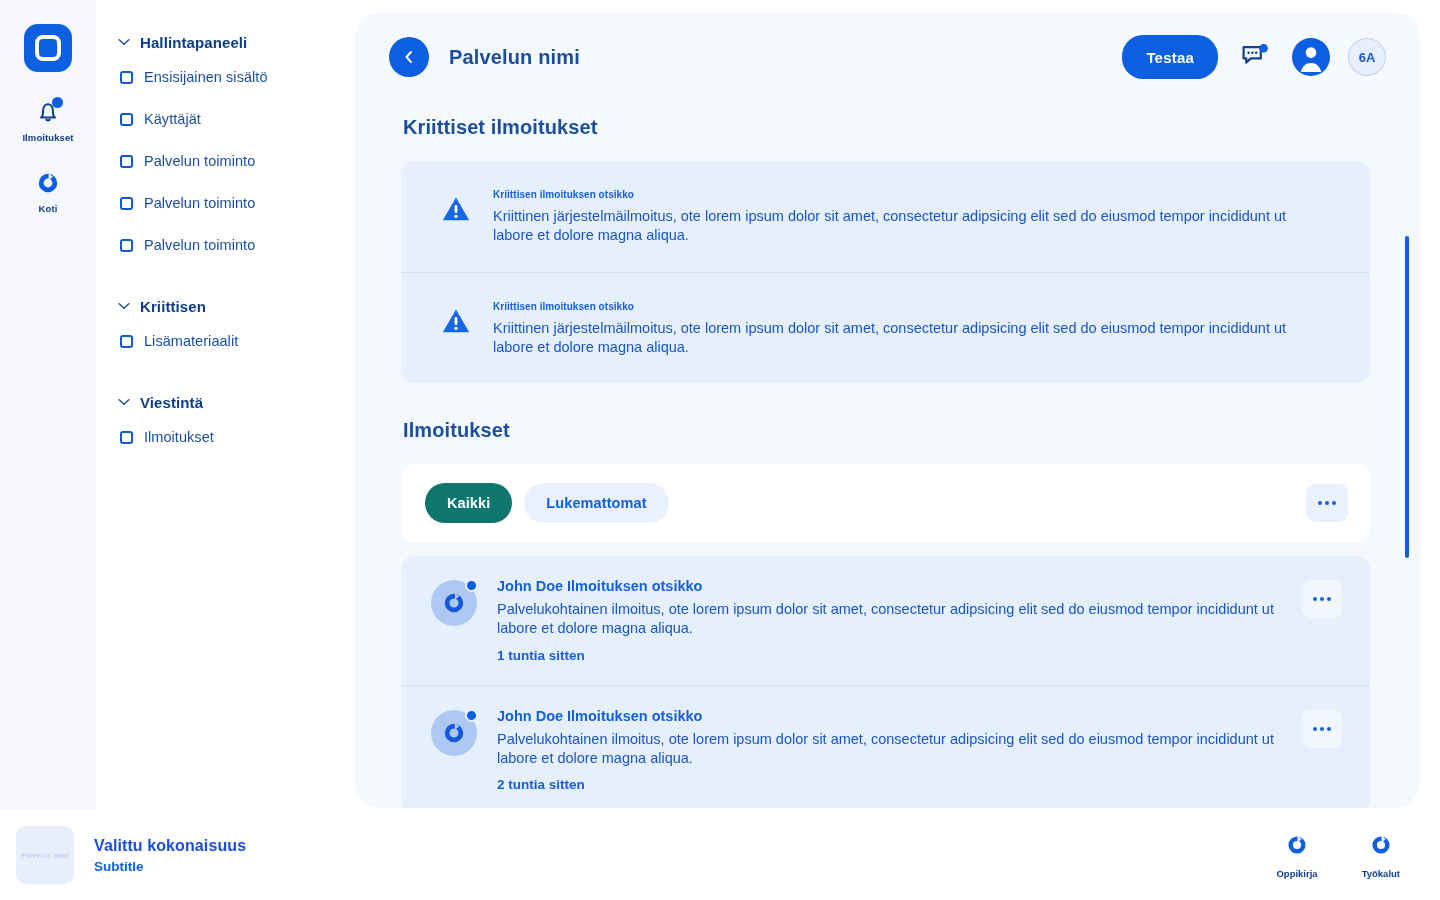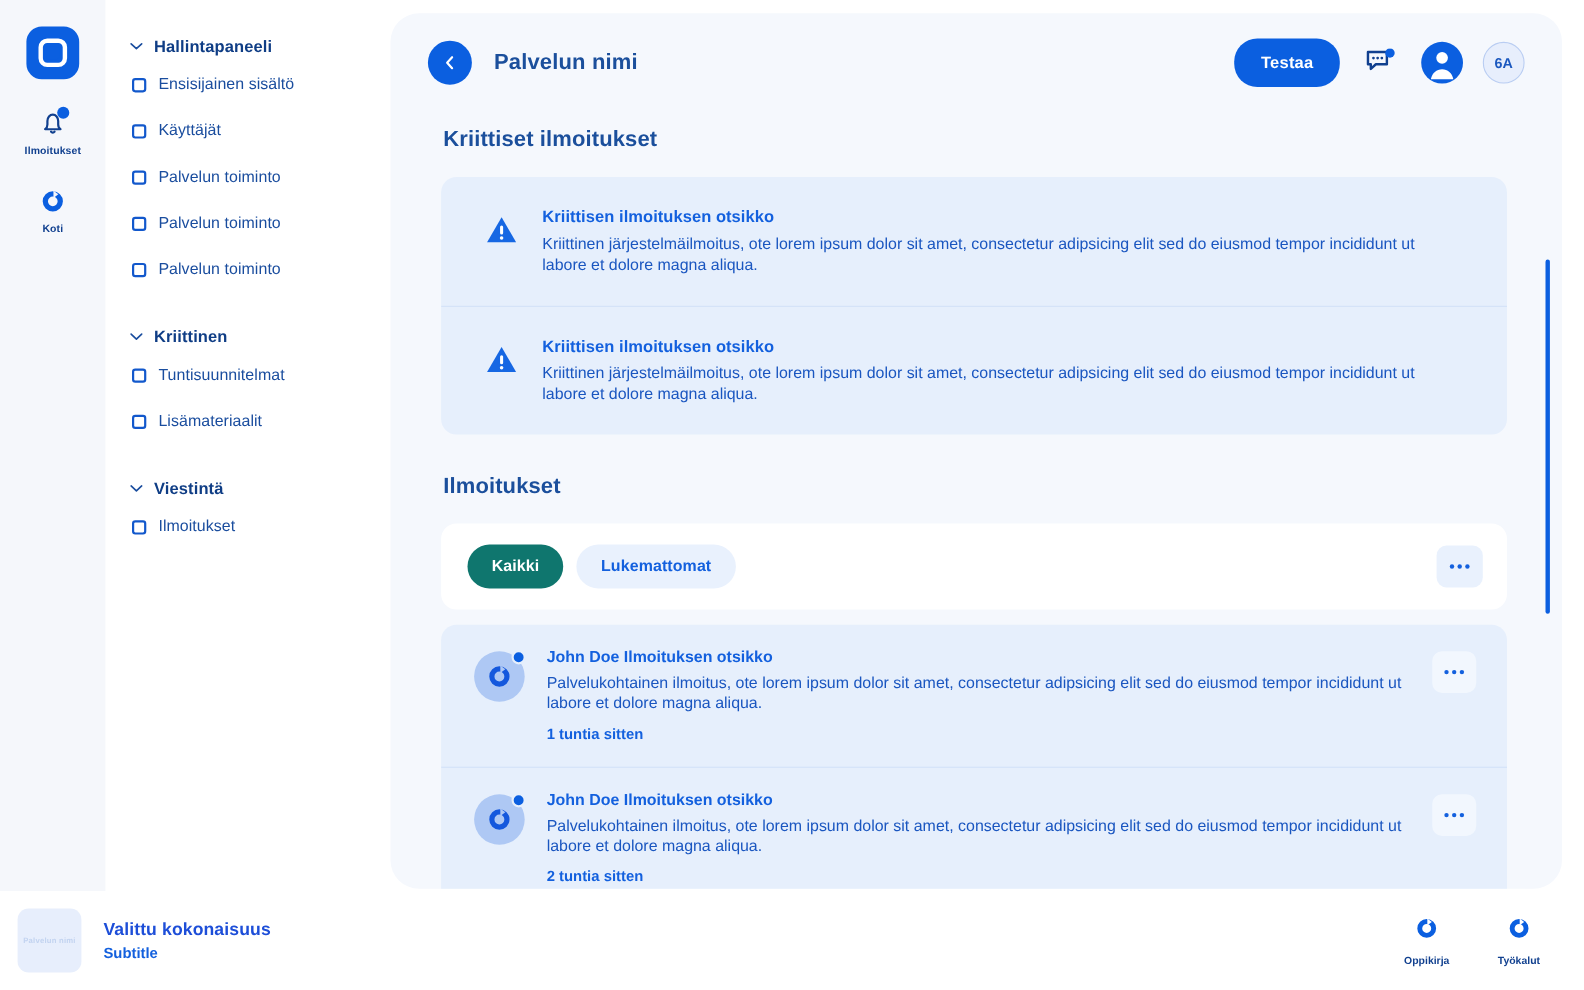--- a/index.html
+++ b/index.html
@@ -162,21 +162,21 @@
     border-radius: 14px;
     overflow: hidden;
   }
   .alert-row {
     display: flex; gap: 22px;
     padding: 28px 30px 26px 40px;
   }
   .alert-row + .alert-row { border-top: 1px solid #d3e2f8; }
   .alert-ico { flex: 0 0 30px; padding-top: 6px; }
   .alert-title {
-    font-size: 15px; font-weight: 700; color: #1360de;
+    font-size: 10px; font-weight: 700; color: #1360de;
     margin-bottom: 7px; letter-spacing: .05px;
   }
   .alert-body {
     font-size: 14.5px; color: #1a56c0; line-height: 1.33;
     max-width: 810px;
   }
 
   .tabs-card {
     background: #ffffff;
     border-radius: 14px;
@@ -368,25 +368,21 @@
         <span class="box"></span>
         <span class="ntext">Palvelun toiminto</span>
       </div>
       <div class="nav-gap"></div>
       <div class="nav-group-head">
         <span class="chev">
           <svg width="12" height="8" viewBox="0 0 12 8" fill="none">
             <path d="M1.2 1.8L6 6.2l4.8-4.4" stroke="#1a4d9e" stroke-width="1.5" stroke-linecap="round" stroke-linejoin="round"></path>
           </svg>
         </span>
-        <span class="gtitle">Kriittinen</span>
-      </div>
-      <div class="nav-item">
-        <span class="box"></span>
-        <span class="ntext">Tuntisuunnitelmat</span>
+        <span class="gtitle">Kriittisen</span>
       </div>
       <div class="nav-item">
         <span class="box"></span>
         <span class="ntext">Lisämateriaalit</span>
       </div>
       <div class="nav-gap"></div>
       <div class="nav-group-head">
         <span class="chev">
           <svg width="12" height="8" viewBox="0 0 12 8" fill="none">
             <path d="M1.2 1.8L6 6.2l4.8-4.4" stroke="#1a4d9e" stroke-width="1.5" stroke-linecap="round" stroke-linejoin="round"></path>

